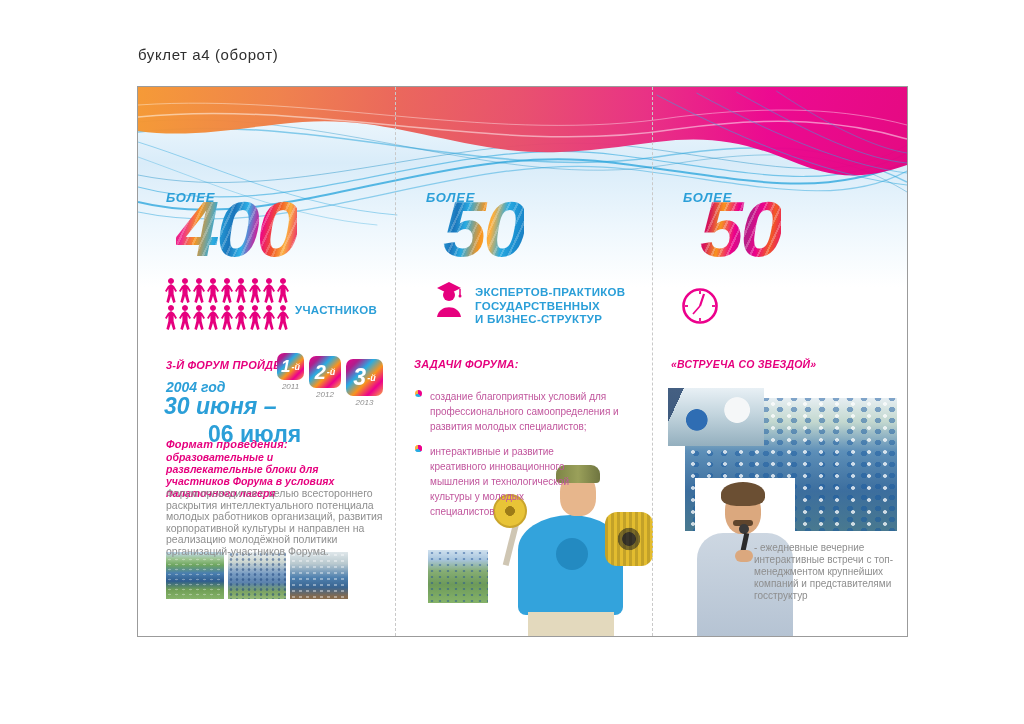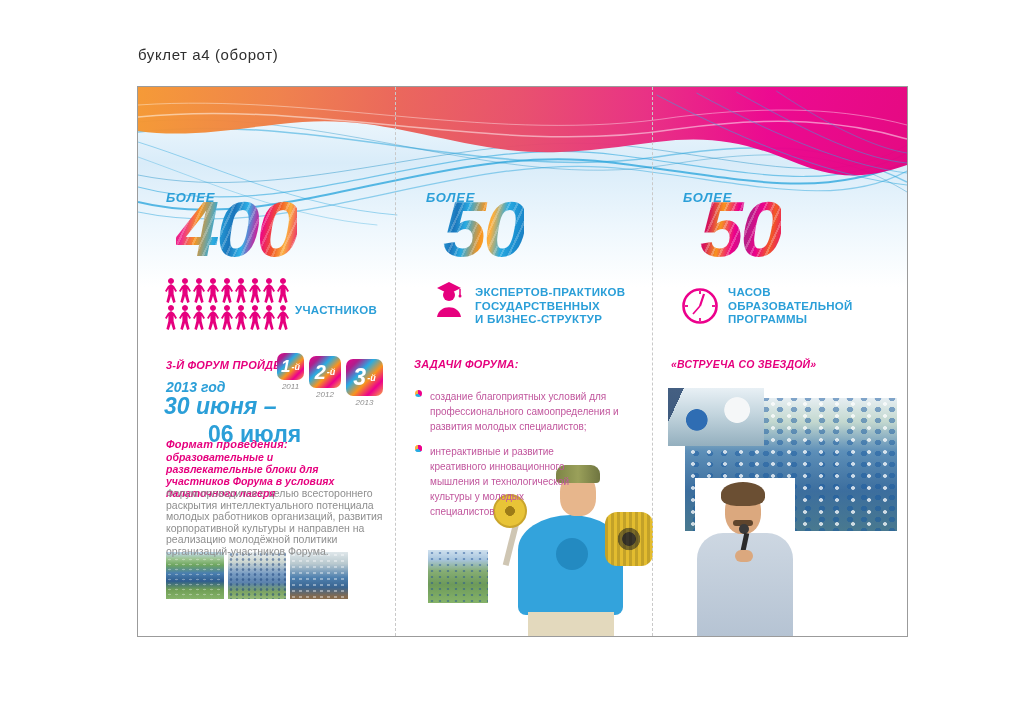--- a/index.html
+++ b/index.html
@@ -254,21 +254,21 @@
     </div>
     <div class="badge-wrap">
       <div class="badge b3">
           <span>3</span>
           <span class="badge-suf">-й</span>
         </div>
       <div class="badge-year">2013</div>
     </div>
   </div>
 
-  <div class="year-label">2013 год</div>
+  <div class="year-label">2004 год</div>
   <div class="date1">30 июня –</div>
   <div class="date2">06 июля</div>
 
   <div class="mag-head format-head">Формат проведения:</div>
   <div class="format-text">образовательные и развлекательные блоки для участников Форума в условиях палаточного лагеря</div>
   <div class="desc">Форум проводится с целью всестороннего раскрытия интеллектуального потенциала молодых работников организаций, развития корпоративной культуры и направлен на реализацию молодёжной политики организаций-участников Форума.</div>
 
   <div class="photo-strip">
     <div class="photo ph-crowd1"></div>
     <div class="photo ph-crowd2"></div>
@@ -315,33 +315,29 @@
 
   <svg class="clock-icon" width="40" height="40" viewBox="0 0 40 40">
     <circle cx="20" cy="20" r="16.5" fill="none" stroke="#ec008c" stroke-width="2.6"></circle>
     <line x1="20" y1="5" x2="20" y2="8" stroke="#ec008c" stroke-width="1.8"></line>
     <line x1="20" y1="32" x2="20" y2="35" stroke="#ec008c" stroke-width="1.8"></line>
     <line x1="5" y1="20" x2="8" y2="20" stroke="#ec008c" stroke-width="1.8"></line>
     <line x1="32" y1="20" x2="35" y2="20" stroke="#ec008c" stroke-width="1.8"></line>
     <line x1="20" y1="20" x2="24" y2="8" stroke="#ec008c" stroke-width="2.2"></line>
     <line x1="20" y1="20" x2="13" y2="28" stroke="#ec008c" stroke-width="1.6"></line>
   </svg>
-  <div class="caption" style="left:590px; top:199px;">
-    <div>ЧАСОВ</div>
-    <div>ОБРАЗОВАТЕЛЬНОЙ</div>
-    <div>ПРОГРАММЫ</div>
-  </div>
 
   <div class="mag-head star-head">«ВСТРУЕЧА СО ЗВЕЗДОЙ»</div>
 
   <div class="photo ph-group"></div>
   <div class="photo ph-meeting"></div>
   <div class="photo ph-speaker">
     <div class="shirt"></div>
     <div class="head"></div>
     <div class="hair"></div>
     <div class="mustache"></div>
     <div class="mic-head"></div>
     <div class="mic"></div>
     <div class="hand"></div>
   </div>
 
+  <div class="star-text">- ежедневные вечерние интерактивные встречи с топ-менеджментом крупнейших компаний и представителями госструктур</div>
 </div>
 
 </body></html>

